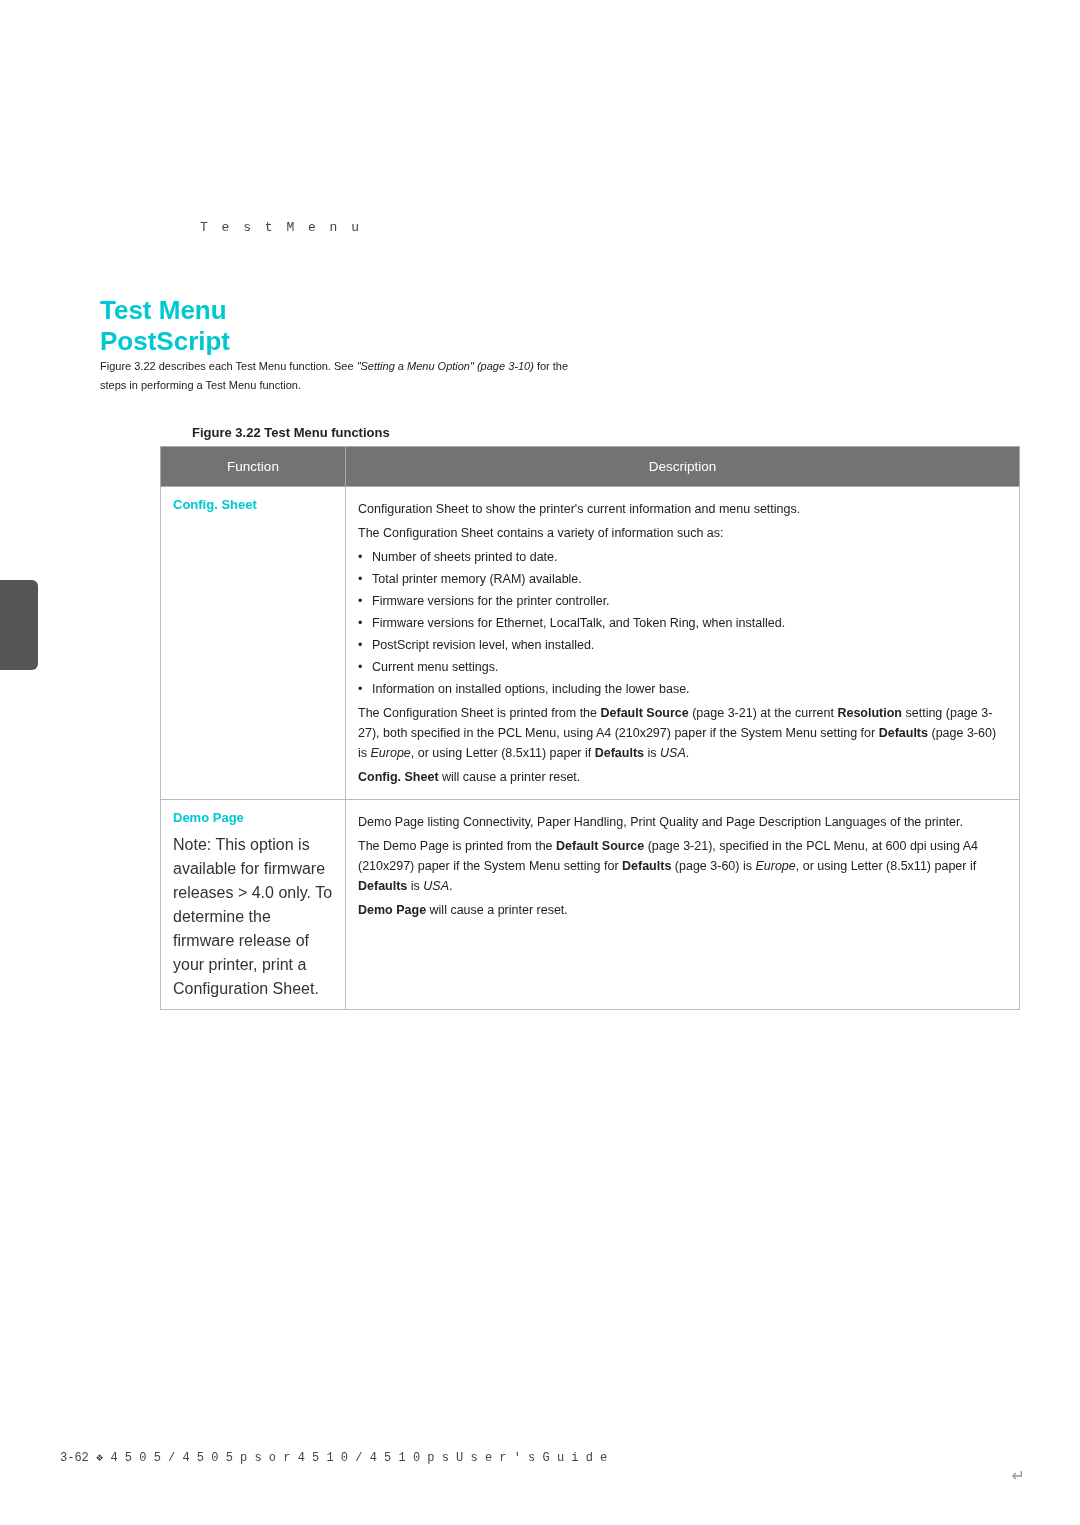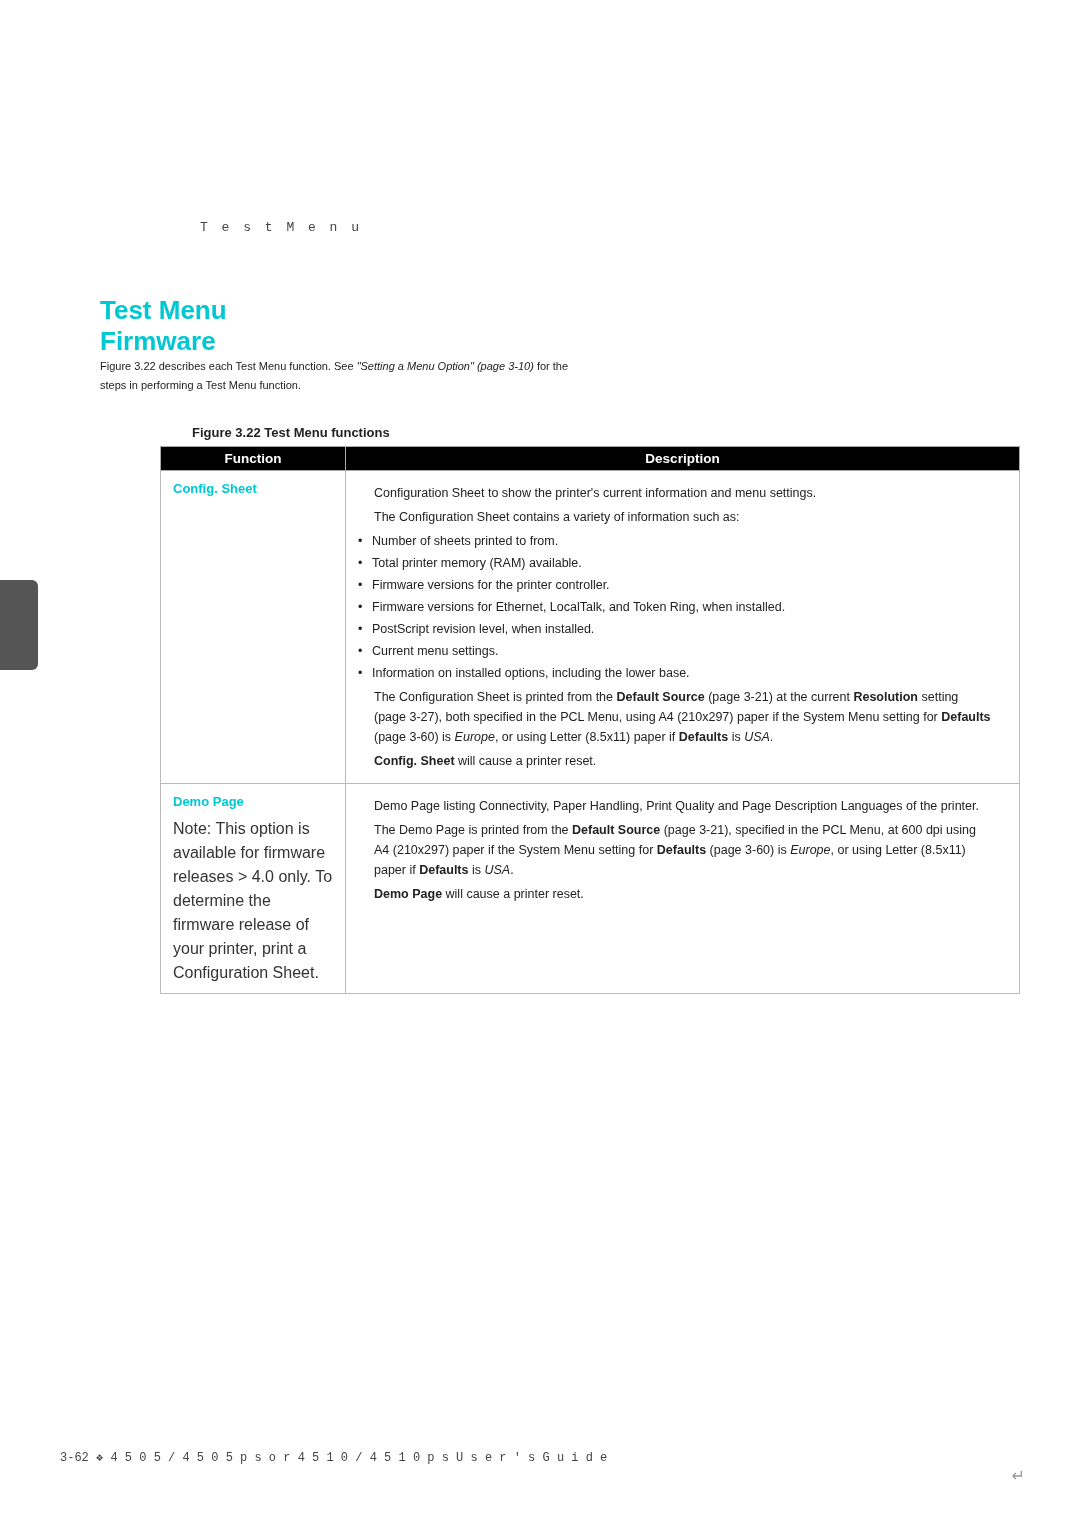--- a/index.html
+++ b/index.html
@@ -94,25 +94,25 @@
       margin: 0 60px 0 160px;
     }
 
     table {
       width: 100%;
       border-collapse: collapse;
       border: 1.5px solid #999;
     }
 
     thead tr th {
-      background: #000000;
+      background: #737373;
       color: #fff;
-      font-weight: bold;
+      font-weight: normal;
       font-size: 13.5px;
-      padding: 4px 12px;
+      padding: 12px 12px;
       text-align: left;
       border: 1px solid #aaa;
     }
 
     thead tr th:first-child {
       width: 185px;
       text-align: center;
     }
 
     thead tr th:last-child {
@@ -154,21 +154,21 @@
       margin: 2px 0;
     }
 
     .bullet-list li::before {
       content: "•";
       position: absolute;
       left: 0;
     }
 
     .desc-para {
-      margin: 4px 16px;
+      margin: 4px 0;
     }
 
     
     .footer {
       position: absolute;
       bottom: 60px;
       left: 0;
       right: 0;
       display: flex;
       justify-content: space-between;
@@ -194,21 +194,21 @@
   <div class="left-tab"></div>
 
   <div class="header-section">
     <div class="section-label">T e s t   M e n u</div>
   </div>
 
   <div class="intro-block">
     <div class="section-title">
       <h1>
         <span>Test Menu</span><br>
-        <span>Firmware</span>
+        <span>PostScript</span>
       </h1>
     </div>
     <div class="intro-text">
       <span>Figure 3.22 describes each Test Menu function. See </span><em>"Setting a Menu Option" (page 3-10)</em><span> for the steps in performing a Test Menu function.</span>
     </div>
   </div>
 
   <div class="figure-label">Figure 3.22   Test Menu functions</div>
 
   <div class="table-container">
@@ -220,21 +220,21 @@
         </tr>
       </thead>
       <tbody id="table-body">
 
       <tr>
             <td><span>Config. Sheet</span></td>
             <td>
               <p class="desc-para">Configuration Sheet to show the printer's current information and menu settings.</p>
               <p class="desc-para">The Configuration Sheet contains a variety of information such as:</p>
               <ul class="bullet-list">
-                <li>Number of sheets printed to from.</li>
+                <li>Number of sheets printed to date.</li>
                 <li>Total printer memory (RAM) available.</li>
                 <li>Firmware versions for the printer controller.</li>
                 <li>Firmware versions for Ethernet, LocalTalk, and Token Ring, when installed.</li>
                 <li>PostScript revision level, when installed.</li>
                 <li>Current menu settings.</li>
                 <li>Information on installed options, including the lower base.</li>
               </ul>
               <p class="desc-para"><span>The Configuration Sheet is printed from the </span><strong>Default Source</strong><span> (page 3-21) at the current </span><strong>Resolution</strong><span> setting (page 3-27), both specified in the PCL Menu, using A4 (210x297) paper if the System Menu setting for </span><strong>Defaults</strong><span> (page 3-60) is </span><em>Europe</em><span>, or using Letter (8.5x11) paper if </span><strong>Defaults</strong><span> is </span><em>USA</em><span>.</span></p>
               <p class="desc-para"><strong>Config. Sheet</strong><span> will cause a printer reset.</span></p>
             </td>

